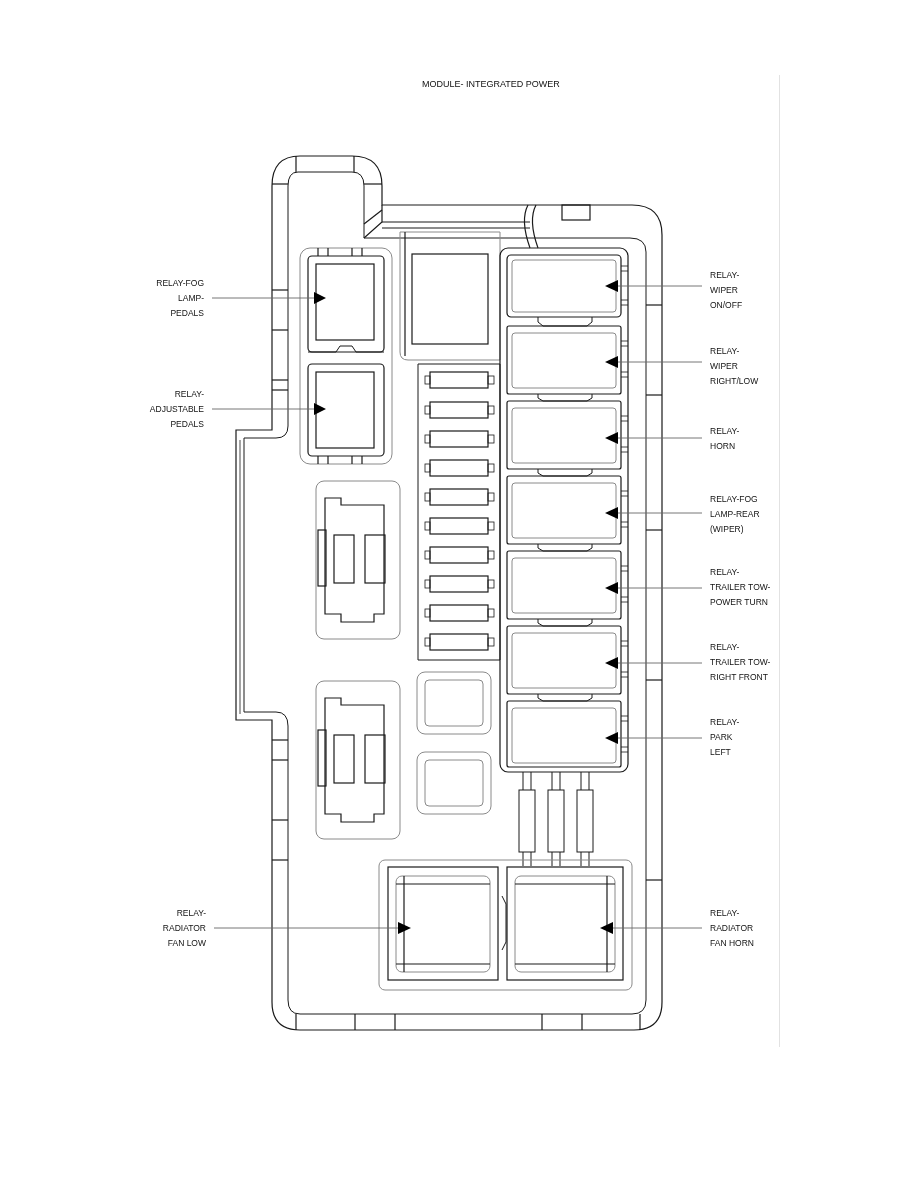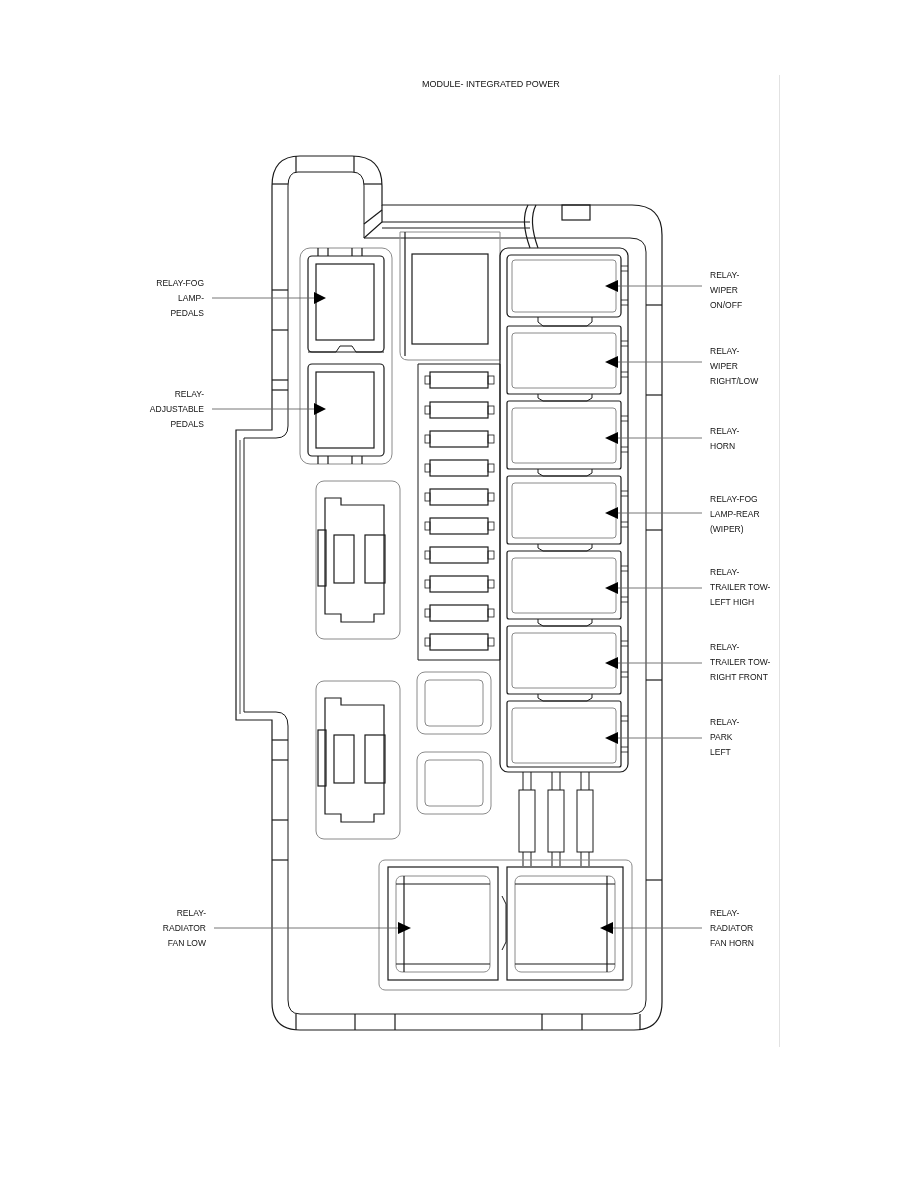--- a/index.html
+++ b/index.html
@@ -49,21 +49,21 @@
   <div>HORN</div>
 </div>
 <div class="label right" style="left:710px; top:492px;">
   <div>RELAY-FOG</div>
   <div>LAMP-REAR</div>
   <div>(WIPER)</div>
 </div>
 <div class="label right" style="left:710px; top:565px;">
   <div>RELAY-</div>
   <div>TRAILER TOW-</div>
-  <div>LEFT HIGH</div>
+  <div>POWER TURN</div>
 </div>
 <div class="label right" style="left:710px; top:640px;">
   <div>RELAY-</div>
   <div>TRAILER TOW-</div>
   <div>RIGHT FRONT</div>
 </div>
 <div class="label right" style="left:710px; top:715px;">
   <div>RELAY-</div>
   <div>PARK</div>
   <div>LEFT</div>

